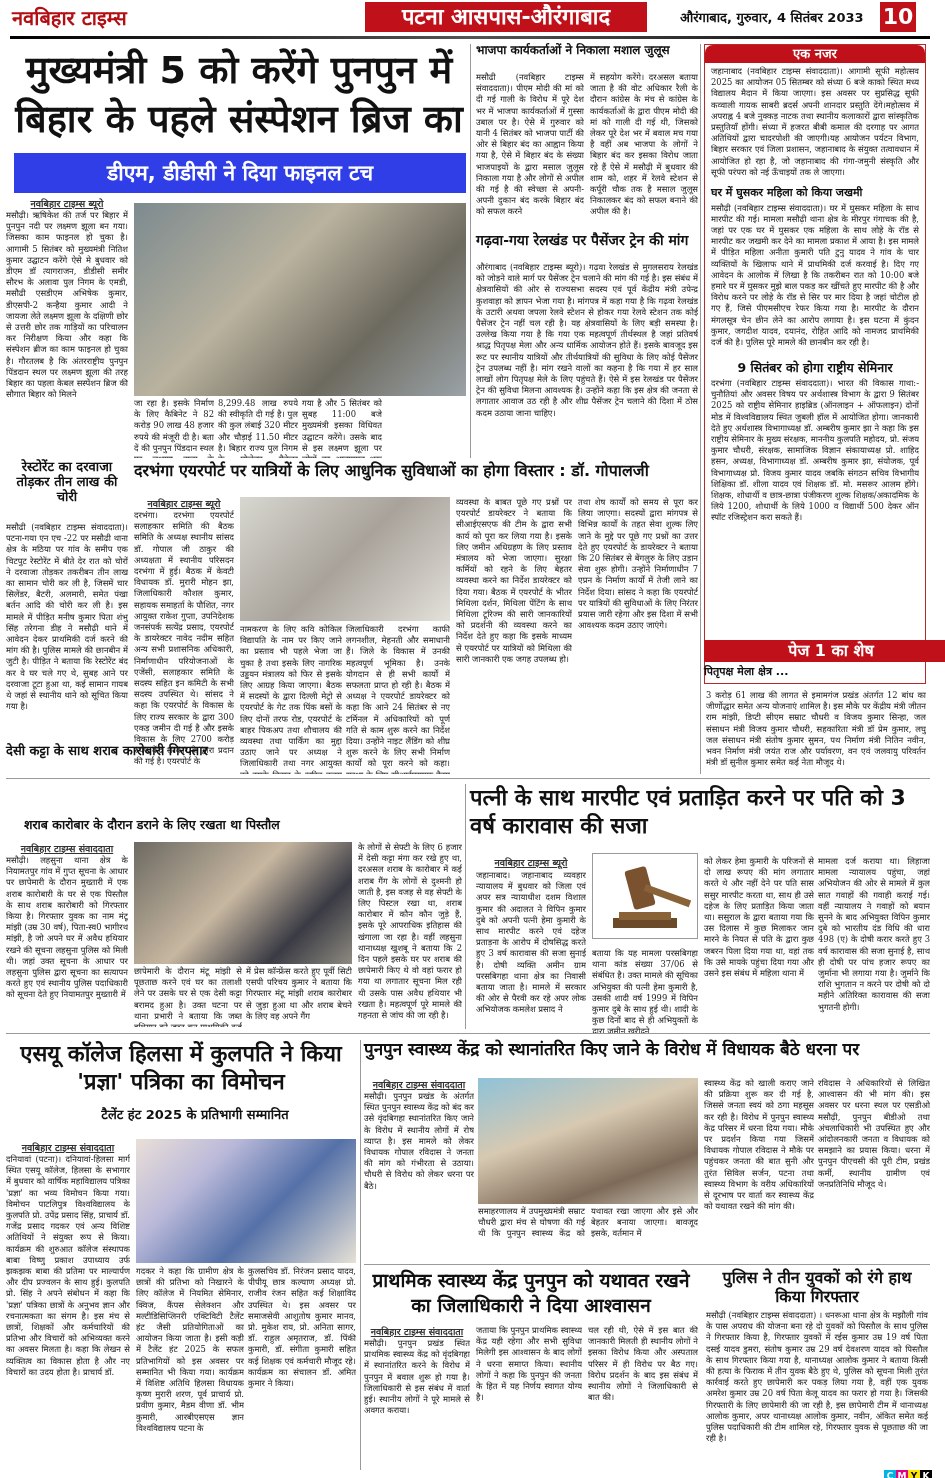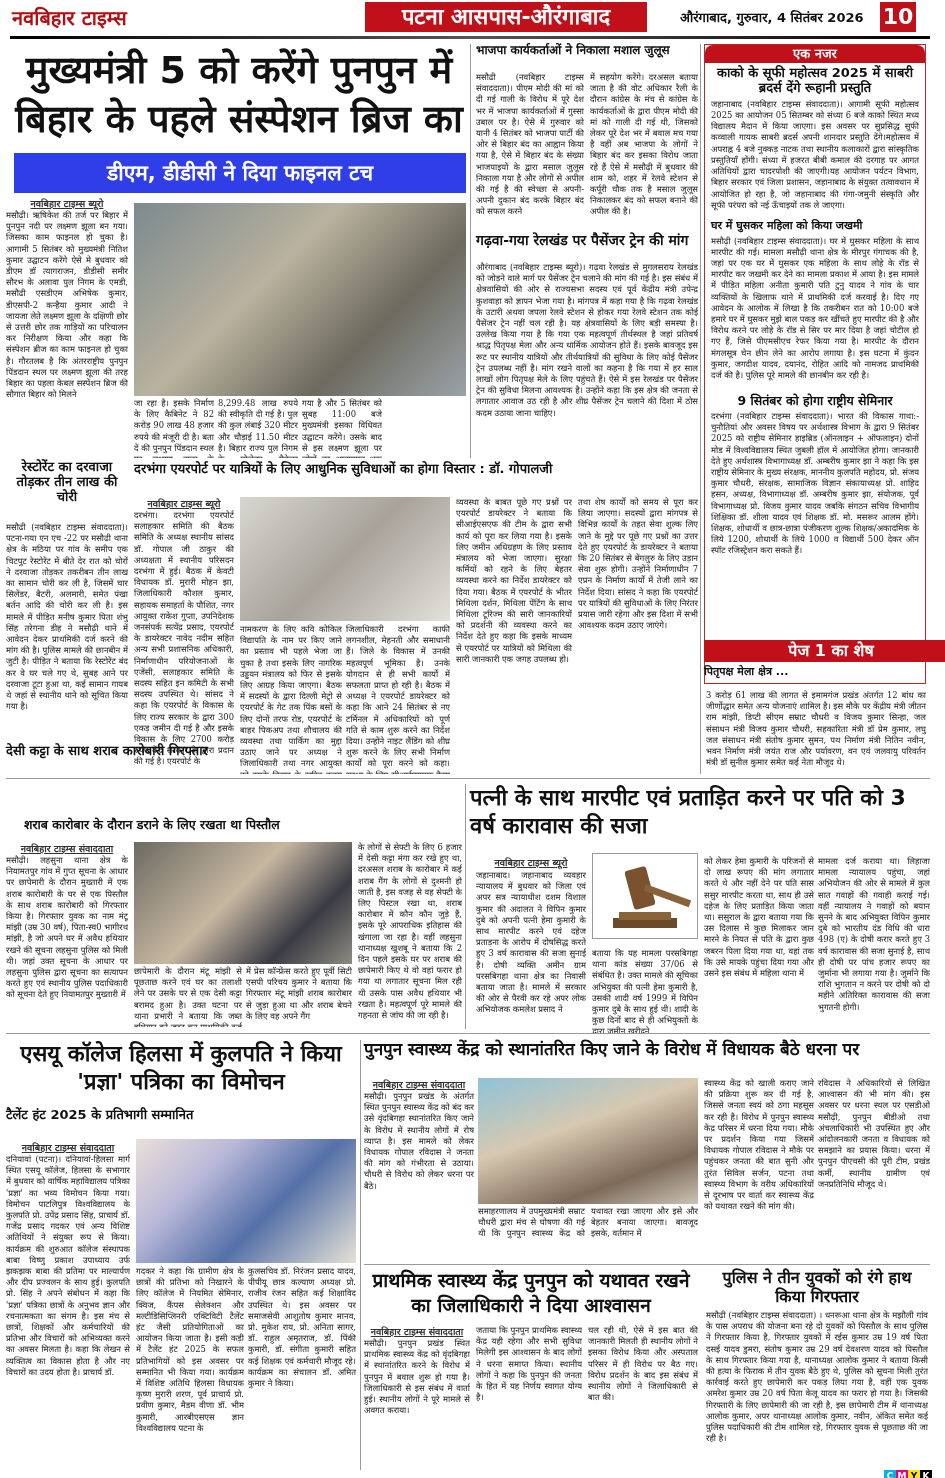--- a/index.html
+++ b/index.html
@@ -24,21 +24,21 @@
 .bluebar{background:#2f3ee6;color:#fff;text-align:center;font-weight:bold}
 .vline{background:#999;width:1px}
 .hline{background:#999;height:1px}
 .cmyk span{display:inline-block;width:12px;height:12px;font-size:9px;font-weight:bold;color:#fff;text-align:center;line-height:12px}
 </style>
 </head>
 <body>
 
 <div class="abs masthead-brand">नवबिहार टाइम्स</div>
 <div class="abs section-tab">पटना आसपास-औरंगाबाद</div>
-<div class="abs date-line">औरंगाबाद, गुरुवार, 4 सितंबर 2026</div>
+<div class="abs date-line">औरंगाबाद, गुरुवार, 4 सितंबर 2033</div>
 <div class="abs page-no">10</div>
 <div class="abs rule"></div>
 
 <div>
   <div class="abs hl" style="left:14px;top:46px;width:450px;font-size:38px;text-align:center;line-height:1.3">मुख्यमंत्री 5 को करेंगे पुनपुन में बिहार के पहले संस्पेशन ब्रिज का उद्घाटन</div>
   <div class="abs bluebar" style="left:14px;top:153px;width:452px;height:40px;font-size:21px;line-height:40px">डीएम, डीडीसी ने दिया फाइनल टच</div>
   <div class="abs byline" style="left:6px;top:197px;width:122px">नवबिहार टाइम्स ब्यूरो</div>
   <div class="abs txt" style="left:6px;top:210px;width:122px;height:248px">मसौढ़ी। ऋषिकेश की तर्ज पर बिहार में पुनपुन नदी पर लक्ष्मण झूला बन गया। जिसका काम फाइनल हो चुका है। आगामी 5 सितंबर को मुख्यमंत्री नितिश कुमार उद्घाटन करेंगे ऐसे मे बुधवार को डीएम डॉ त्यागराजन, डीडीसी समीर सौरभ के अलावा पुल निगम के एमडी, मसौढी एसडीएम अभिषेक कुमार, डीएसपी-2 कन्हैया कुमार आदी ने जायजा लेते लक्ष्मण झूला के दक्षिणी छोर से उत्तरी छोर तक गाड़ियों का परिचालन कर निरीक्षण किया और कहा कि संस्पेशन ब्रीज का काम फाइनल हो चुका है। गौरतलब है कि अंतरराष्ट्रीय पुनपुन पिंडदान स्थल पर लक्ष्मण झूला की तरह बिहार का पहला केबल सस्पेंशन ब्रिज की सौगात बिहार को मिलने</div>
   <div class="abs photo" style="left:134px;top:203px;width:332px;height:193px"></div>
   <div class="abs txt" style="left:134px;top:398px;width:80px;height:60px">जा रहा है। इसके निर्माण के लिए कैबिनेट ने 82 करोड़ 90 लाख 48 हजार रुपये की मंजूरी दी है। बता दें की पुनपुन पिंडदान स्थल पर लक्ष्मण झूला के समकक्ष रेलवे पुल के बगल में पुनपुन नदी पर केबल सस्पेंशन पुल के निर्माण के लिए</div>
@@ -52,35 +52,34 @@
   <div class="abs txt" style="left:590px;top:72px;width:108px;height:148px">में सहयोग करेंगे। दरअसल बताया जाता है की वोट अधिकार रैली के दौरान कांग्रेस के मंच से कांग्रेस के कार्यकर्ताओं के द्वारा पीएम मोदी की मां को गाली दी गई थी, जिसको लेकर पूरे देश भर में बवाल मच गया है वहीं अब भाजपा के लोगों ने बिहार बंद कर इसका विरोध जाता रहे हैं ऐसे में मसौढ़ी में बुधवार की शाम को, शहर में रेलवे स्टेशन से कर्पूरी चौक तक है मसाल जुलूस निकालकर बंद को सफल बनाने की अपील की है।</div>
 </div>
 
 <div>
   <div class="abs hl" style="left:476px;top:232px;width:222px;font-size:14px">गढ़वा-गया रेलखंड पर पैसेंजर ट्रेन की मांग</div>
   <div class="abs txt" style="left:476px;top:262px;width:222px;height:196px">औरंगाबाद (नवबिहार टाइम्स ब्यूरो)। गढ़वा रेलखंड से मुगलसराय रेलखंड को जोड़ने वाले मार्ग पर पैसेंजर ट्रेन चलाने की मांग की गई है। इस संबंध में क्षेत्रवासियों की ओर से राज्यसभा सदस्य एवं पूर्व केंद्रीय मंत्री उपेन्द्र कुशवाहा को ज्ञापन भेजा गया है। मांगपत्र में कहा गया है कि गढ़वा रेलखंड के उटारी अथवा जपला रेलवे स्टेशन से होकर गया रेलवे स्टेशन तक कोई पैसेंजर ट्रेन नहीं चल रही है। यह क्षेत्रवासियों के लिए बड़ी समस्या है। उल्लेख किया गया है कि गया एक महत्वपूर्ण तीर्थस्थल है जहां प्रतिवर्ष श्राद्ध पितृपक्ष मेला और अन्य धार्मिक आयोजन होते हैं। इसके बावजूद इस रूट पर स्थानीय यात्रियों और तीर्थयात्रियों की सुविधा के लिए कोई पैसेंजर ट्रेन उपलब्ध नहीं है। मांग रखने वालों का कहना है कि गया में हर साल लाखों लोग पितृपक्ष मेले के लिए पहुंचते हैं। ऐसे में इस रेलखंड पर पैसेंजर ट्रेन की सुविधा मिलना आवश्यक है। उन्होंने कहा कि इस क्षेत्र की जनता से लगातार आवाज उठ रही है और शीघ्र पैसेंजर ट्रेन चलाने की दिशा में ठोस कदम उठाया जाना चाहिए।</div>
 </div>
 
 <div class="abs boxed" style="left:704px;top:44px;width:222px;height:640px">
   <div class="redbar" style="height:18px;font-size:13px;line-height:18px;border-radius:8px 8px 0 0">एक नजर</div>
-  <div class="hl" style="padding:3px 6px 0;font-size:13px;text-align:center">काको के सूफी महोत्सव 2025 में साबरी ब्रदर्स देंगे रूहानी प्रस्तुति</div>
   <div class="txt" style="margin:3px 6px;height:118px">जहानाबाद (नवबिहार टाइम्स संवाददाता)। आगामी सूफी महोत्सव 2025 का आयोजन 05 सितम्बर को संध्या 6 बजे काको स्थित मध्य विद्यालय मैदान में किया जाएगा। इस अवसर पर सुप्रसिद्ध सूफी कव्वाली गायक साबरी ब्रदर्स अपनी शानदार प्रस्तुति देंगे।महोत्सव में अपराह्न 4 बजे नुक्कड़ नाटक तथा स्थानीय कलाकारों द्वारा सांस्कृतिक प्रस्तुतियाँ होंगी। संध्या में हजरत बीबी कमाल की दरगाह पर आगत अतिथियों द्वारा चादरपोशी की जाएगी।यह आयोजन पर्यटन विभाग, बिहार सरकार एवं जिला प्रशासन, जहानाबाद के संयुक्त तत्वावधान में आयोजित हो रहा है, जो जहानाबाद की गंगा-जमुनी संस्कृति और सूफी परंपरा को नई ऊँचाइयों तक ले जाएगा।</div>
   <div class="hl" style="padding:0 6px;font-size:11px">घर में घुसकर महिला को किया जखमी</div>
   <div class="txt" style="margin:3px 6px;height:155px">मसौढ़ी (नवबिहार टाइम्स संवाददाता)। घर में घुसकर महिला के साथ मारपीट की गई। मामला मसौढ़ी थाना क्षेत्र के मीरपुर गंगाचक की है, जहां पर एक घर में घुसकर एक महिला के साथ लोहे के रॉड से मारपीट कर जखमी कर देने का मामला प्रकाश में आया है। इस मामले में पीड़ित महिला अनीता कुमारी पति टुनु यादव ने गांव के चार व्यक्तियों के खिलाफ थाने में प्राथमिकी दर्ज करवाई है। दिए गए आवेदन के आलोक में लिखा है कि तकरीबन रात को 10:00 बजे हमारे घर में घुसकर मुझे बाल पकड़ कर खींचते हुए मारपीट की है और विरोध करने पर लोहे के रॉड से सिर पर मार दिया है जहां चोटील हो गए हैं, जिसे पीएमसीएच रेफर किया गया है। मारपीट के दौरान मंगलसूत्र चेन छीन लेने का आरोप लगाया है। इस घटना में कुंदन कुमार, जगदीश यादव, दयानंद, रोहित आदि को नामजद प्राथमिकी दर्ज की है। पुलिस पूरे मामले की छानबीन कर रही है।</div>
   <div class="hl" style="padding:0 6px;font-size:12.5px;text-align:center">9 सितंबर को होगा राष्ट्रीय सेमिनार</div>
   <div class="txt" style="margin:3px 6px;height:165px">दरभंगा (नवबिहार टाइम्स संवाददाता)। भारत की विकास गाथा:- चुनौतियां और अवसर विषय पर अर्थशास्त्र विभाग के द्वारा 9 सितंबर 2025 को राष्ट्रीय सेमिनार हाइब्रिड (ऑनलाइन + ऑफलाइन) दोनों मोड में विश्वविद्यालय स्थित जुबली हॉल में आयोजित होगा। जानकारी देते हुए अर्थशास्त्र विभागाध्यक्ष डॉ. अम्बरीष कुमार झा ने कहा कि इस राष्ट्रीय सेमिनार के मुख्य संरक्षक, माननीय कुलपति महोदय, प्रो. संजय कुमार चौधरी, संरक्षक, सामाजिक विज्ञान संकायाध्यक्ष प्रो. शाहिद हसन, अध्यक्ष, विभागाध्यक्ष डॉ. अम्बरीष कुमार झा, संयोजक, पूर्व विभागाध्यक्ष प्रो. विजय कुमार यादव जबकि संगठन सचिव विभागीय शिक्षिका डॉ. शीला यादव एवं शिक्षक डॉ. मो. मसरूर आलम होंगे। शिक्षक, शोधार्थी व छात्र-छात्रा पंजीकरण शुल्क शिक्षक/अकादमिक के लिये 1200, शोधार्थी के लिये 1000 व विद्यार्थी 500 देकर ऑन स्पॉट रजिस्ट्रेशन करा सकते हैं।</div>
 </div>
 
 <div>
   <div class="abs hl" style="left:6px;top:460px;width:122px;font-size:13px;text-align:center">रेस्टोरेंट का दरवाजा तोड़कर तीन लाख की चोरी</div>
   <div class="abs txt" style="left:6px;top:522px;width:122px;height:252px">मसौढी (नवबिहार टाइम्स संवाददाता)। पटना-गया एन एच -22 पर मसौढी थाना क्षेत्र के मठिया पर गांव के समीप एक चिटपुट रेस्टोरेंट में बीते देर रात को चोरों ने दरवाजा तोड़कर तकरीबन तीन लाख का सामान चोरी कर ली है, जिसमें चार सिलेंडर, बैटरी, अलमारी, समेत पंखा बर्तन आदि की चोरी कर ली है। इस मामले में पीड़ित मनीष कुमार पिता शंभु सिंह तरेगना डीह ने मसौढ़ी थाने में आवेदन देकर प्राथमिकी दर्ज करने की मांग की है। पुलिस मामले की छानबीन में जुटी है। पीड़ित ने बताया कि रेस्टोरेंट बंद कर वे घर चले गए थे, सुबह आने पर दरवाजा टूटा हुआ था, कई सामान गायब थे जहां से स्थानीय थाने को सूचित किया गया है।</div>
 </div>
 
 <div>
-  <div class="abs hl" style="left:134px;top:462px;width:564px;font-size:13px">दरभंगा एयरपोर्ट पर यात्रियों के लिए आधुनिक सुविधाओं का होगा विस्तार : डॉ. गोपालजी</div>
+  <div class="abs hl" style="left:134px;top:462px;width:564px;font-size:16px">दरभंगा एयरपोर्ट पर यात्रियों के लिए आधुनिक सुविधाओं का होगा विस्तार : डॉ. गोपालजी</div>
   <div class="abs byline" style="left:134px;top:497px;width:100px">नवबिहार टाइम्स ब्यूरो</div>
   <div class="abs txt" style="left:134px;top:510px;width:100px;height:264px">दरभंगा। दरभंगा एयरपोर्ट सलाहकार समिति की बैठक समिति के अध्यक्ष स्थानीय सांसद डॉ. गोपाल जी ठाकुर की अध्यक्षता में स्थानीय परिसदन दरभंगा में हुई। बैठक में केवटी विधायक डॉ. मुरारी मोहन झा, जिलाधिकारी कौशल कुमार, सहायक समाहर्ता के पौशित, नगर आयुक्त राकेश गुप्ता, उपनिदेशक जनसंपर्क सत्येंद्र प्रसाद, एयरपोर्ट के डायरेक्टर नावेद नदीम सहित अन्य सभी प्रशासनिक अधिकारी, निर्माणाधीन परियोजनाओं के एजेंसी, सलाहकार समिति के सदस्य सहित इन कमिटी के सभी सदस्य उपस्थित थे। सांसद ने कहा कि एयरपोर्ट के विकास के लिए राज्य सरकार के द्वारा 300 एकड़ जमीन दी गई है और इसके विकास के लिए 2700 करोड़ रुपए केंद्र सरकार के द्वारा प्रदान की गई है। एयरपोर्ट के</div>
   <div class="abs photo2" style="left:240px;top:497px;width:210px;height:124px"></div>
   <div class="abs txt" style="left:240px;top:624px;width:102px;height:150px">नामकरण के लिए कवि कोकिल विद्यापति के नाम पर किए जाने का प्रस्ताव भी पहले भेजा जा चुका है तथा इसके लिए नागरिक उड्डयन मंत्रालय को फिर से इसके लिए आग्रह किया जाएगा। बैठक में सदस्यों के द्वारा दिल्ली मेट्रो से एयरपोर्ट के गेट तक पिंक बसों के लिए दोनों तरफ रोड, एयरपोर्ट के बाहर पिकअप तथा शौचालय की व्यवस्था तथा पार्किंग का मुद्दा उठाए जाने पर अध्यक्ष ने जिलाधिकारी तथा नगर आयुक्त को इसके निदान के त्वरित कदम उठाने का निर्देश दिया।</div>
   <div class="abs txt" style="left:346px;top:624px;width:104px;height:150px">जिलाधिकारी दरभंगा काफी लगनशील, मेहनती और समाधानी हैं। जिले के विकास में उनकी महत्वपूर्ण भूमिका है। उनके योगदान से ही सभी कार्यों में सफलता प्राप्त हो रही है। बैठक में अध्यक्ष ने एयरपोर्ट डायरेक्टर को कहा कि आने 24 सितंबर से नए टर्मिनल में अधिकारियों को पूर्ण गति से काम शुरू करने का निर्देश दिया। उन्होंने नाइट लैंडिंग को शीघ्र शुरू करने के लिए सभी निर्माण कार्यों को पूरा करने को कहा। सुरक्षा के लिए सीआईएसएफ कैम्प के स्थाई</div>
   <div class="abs txt" style="left:456px;top:497px;width:116px;height:277px">व्यवस्था के बाबत पूछे गए प्रश्नों पर एयरपोर्ट डायरेक्टर ने बताया कि सीआईएसएफ की टीम के द्वारा सभी कार्य को पूरा कर लिया गया है। इसके लिए जमीन अधिग्रहण के लिए प्रस्ताव मंत्रालय को भेजा जाएगा। सुरक्षा कर्मियों को रहने के लिए बेहतर व्यवस्था करने का निर्देश डायरेक्टर को दिया गया। बैठक में एयरपोर्ट के भीतर मिथिला दर्शन, मिथिला पेंटिंग के साथ मिथिला टूरिज्म की सारी जानकारियों को प्रदर्शनी की व्यवस्था करने का निर्देश देते हुए कहा कि इसके माध्यम से एयरपोर्ट पर यात्रियों को मिथिला की सारी जानकारी एक जगह उपलब्ध हो।</div>
   <div class="abs txt" style="left:578px;top:497px;width:120px;height:277px">तथा शेष कार्यों को समय से पूरा कर लिया जाएगा। सदस्यों द्वारा मांगपत्र से विभिन्न कार्यों के तहत सेवा शुल्क लिए जाने के मुद्दे पर पूछे गए प्रश्नों का उत्तर देते हुए एयरपोर्ट के डायरेक्टर ने बताया कि 20 सितंबर से बेंगलुरु के लिए उड़ान सेवा शुरू होगी। उन्होंने निर्माणाधीन 7 एप्रन के निर्माण कार्यों में तेजी लाने का निर्देश दिया। सांसद ने कहा कि एयरपोर्ट पर यात्रियों की सुविधाओं के लिए निरंतर प्रयास जारी रहेगा और इस दिशा में सभी आवश्यक कदम उठाए जाएंगे।</div>
 </div>
 
 <div>
@@ -112,21 +111,21 @@
       <rect x="52" y="30" width="48" height="7" fill="#8a6238" transform="rotate(20 52 33)"></rect>
     </svg>
   </div>
   <div class="abs txt" style="left:592px;top:948px;width:106px;height:86px">बताया कि यह मामला परसबिगहा थाना कांड संख्या 37/06 से संबंधित है। उक्त मामले की सूचिका अभियुक्त की पत्नी हेमा कुमारी है, उसकी शादी वर्ष 1999 में विपिन कुमार दुबे के साथ हुई थी। शादी के कुछ दिनों बाद से ही अभियुक्तों के द्वारा जमीन खरीदने</div>
   <div class="abs txt" style="left:704px;top:856px;width:110px;height:172px">को लेकर हेमा कुमारी के परिजनों से दो लाख रूपए की मांग लगातार करते थे और नहीं देने पर पति सास ससुर मारपीट करता था, साथ ही उसे दहेज के लिए प्रताड़ित किया जाता था। ससुराल के द्वारा बताया गया कि उस दिलास में कुछ मिलाकर जान मारने के नियत से पति के द्वारा कुछ जबरन पिला दिया गया था, वहां तक कि उसे मायके पहुंचा दिया गया और उसने इस संबंध में महिला थाना में</div>
   <div class="abs txt" style="left:818px;top:856px;width:112px;height:172px">मामला दर्ज कराया था। लिहाजा मामला न्यायालय पहुंचा, जहां अभियोजन की ओर से मामले में कुल सात गवाहों की गवाही कराई गई। वहीं न्यायालय ने गवाहों को बयान सुनने के बाद अभियुक्त विपिन कुमार दुबे को भारतीय दंड विधि की धारा 498 (ए) के दोषी करार करते हुए 3 वर्ष कारावास की सजा सुनाई है, साथ ही दोषी पर पांच हजार रूपए का जुर्माना भी लगाया गया है। जुर्माने कि राशि भुगतान न करने पर दोषी को दो महीने अतिरिक्त कारावास की सजा भुगतनी होगी।</div>
 </div>
 
 <div>
   <div class="abs hl" style="left:6px;top:1040px;width:350px;font-size:22px;text-align:center;line-height:1.25">एसयू कॉलेज हिलसा में कुलपति ने किया 'प्रज्ञा' पत्रिका का विमोचन</div>
-  <div class="abs hl" style="left:6px;top:1108px;width:350px;font-size:13px;text-align:left">टैलेंट हंट 2025 के प्रतिभागी सम्मानित</div>
+  <div class="abs hl" style="left:20px;top:1108px;width:350px;font-size:13px;text-align:center">टैलेंट हंट 2025 के प्रतिभागी सम्मानित</div>
   <div class="abs byline" style="left:6px;top:1141px;width:124px">नवबिहार टाइम्स संवाददाता</div>
   <div class="abs txt" style="left:6px;top:1154px;width:124px;height:316px">दनियावां (पटना)। दनियावां-हिलसा मार्ग स्थित एसयू कॉलेज, हिलसा के सभागार में बुधवार को वार्षिक महाविद्यालय पत्रिका 'प्रज्ञा' का भव्य विमोचन किया गया। विमोचन पाटलिपुत्र विश्वविद्यालय के कुलपति प्रो. उपेंद्र प्रसाद सिंह, प्राचार्य डॉ. गजेंद्र प्रसाद गदकर एवं अन्य विशिष्ट अतिथियों ने संयुक्त रूप से किया। कार्यक्रम की शुरुआत कॉलेज संस्थापक बाबा विष्णु प्रकाश उपाध्याय उर्फ झकझक बाबा की प्रतिमा पर माल्यार्पण और दीप प्रज्वलन के साथ हुई। कुलपति प्रो. सिंह ने अपने संबोधन में कहा कि 'प्रज्ञा' पत्रिका छात्रों के अनुभव ज्ञान और रचनात्मकता का संगम है। इस मंच से छात्रों, शिक्षकों और कर्मचारियों की प्रतिभा और विचारों को अभिव्यक्त करने का अवसर मिलता है। कहा कि लेखन से व्यक्तित्व का विकास होता है और नए विचारों का उदय होता है। प्राचार्य डॉ.</div>
   <div class="abs photo5" style="left:136px;top:1139px;width:220px;height:124px"></div>
   <div class="abs txt" style="left:136px;top:1266px;width:108px;height:204px">गदकर ने कहा कि ग्रामीण क्षेत्र के छात्रों की प्रतिभा को निखारने के लिए कॉलेज में नियमित सेमिनार, क्विज, कैंपस सेलेक्शन और मल्टीडिसिप्लिनरी एक्टिविटी टैलेंट हंट जैसी प्रतियोगिताओं का आयोजन किया जाता है। इसी कड़ी में टैलेंट हंट 2025 के सफल प्रतिभागियों को इस अवसर पर सम्मानित भी किया गया। कार्यक्रम में विशिष्ट अतिथि हिलसा विधायक कृष्ण मुरारी शरण, पूर्व प्राचार्य प्रो. प्रवीण कुमार, मैडम वीणा डॉ. भीम कुमारी, आरबीएसएस ज्ञान विश्वविद्यालय पटना के</div>
   <div class="abs txt" style="left:248px;top:1266px;width:108px;height:204px">कुलसचिव डॉ. निरंजन प्रसाद यादव, पीपीयू छात्र कल्याण अध्यक्ष प्रो. राजीव रंजन सहित कई शिक्षाविद उपस्थित थे। इस अवसर पर समाजसेवी आशुतोष कुमार मानव, प्रो. मुकेश राय, प्रो. अनिता सागर, डॉ. राहुल अमृतराज, डॉ. पिंकी कुमारी, डॉ. संगीता कुमारी सहित कई शिक्षक एवं कर्मचारी मौजूद रहे। कार्यक्रम का संचालन डॉ. अमित कुमार ने किया।</div>
 </div>
 
 <div>
   <div class="abs hl" style="left:364px;top:1040px;width:566px;font-size:17px">पुनपुन स्वास्थ्य केंद्र को स्थानांतरित किए जाने के विरोध में विधायक बैठे धरना पर</div>
   <div class="abs byline" style="left:364px;top:1078px;width:110px">नवबिहार टाइम्स संवाददाता</div>

